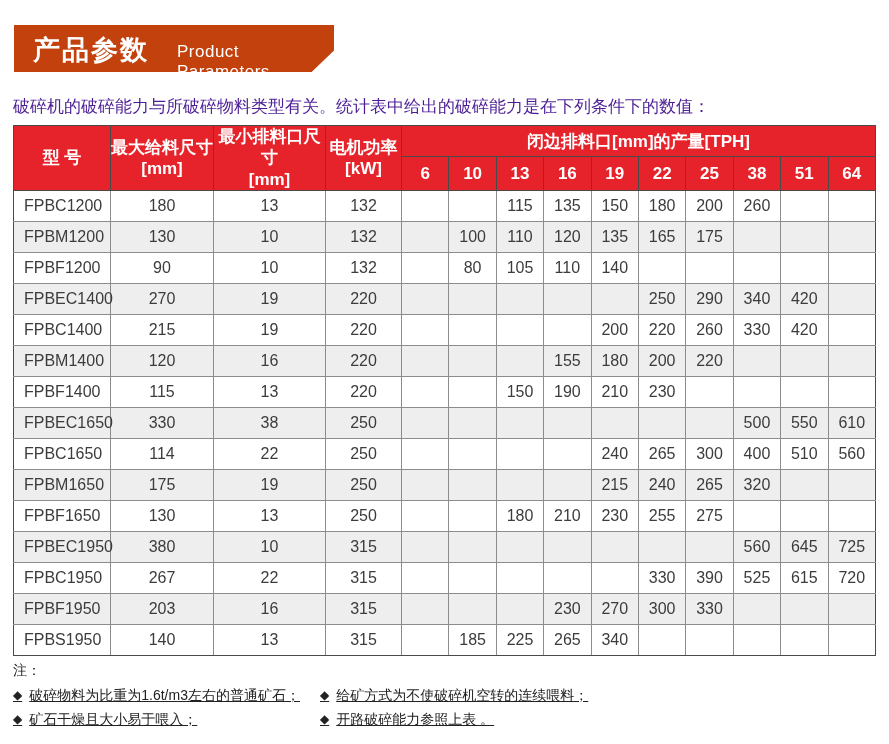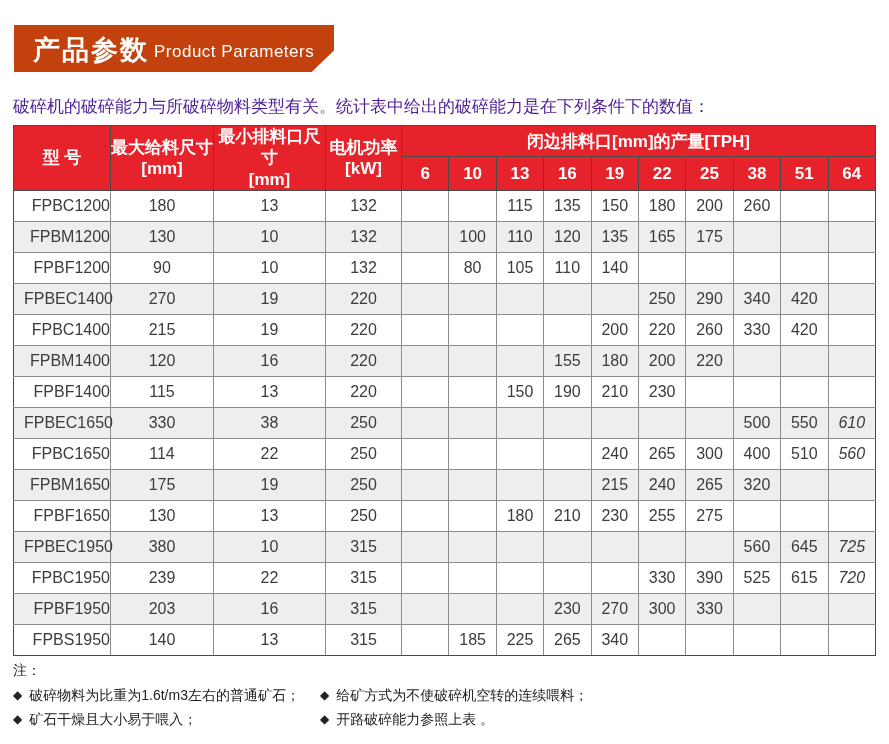--- a/index.html
+++ b/index.html
@@ -18,21 +18,21 @@
     width: 320px; height: 47px;
     background: #c2410c;
     clip-path: polygon(0 0, 100% 0, 100% 54%, 93% 100%, 0 100%);
     color: #ffffff;
   }
   .banner .zh {
     position: absolute; left: 19px; top: 7px;
     font-size: 27px; font-weight: bold; letter-spacing: 2px;
   }
   .banner .en {
-    position: absolute; left: 140px; top: 17px;
+    position: absolute; left: 163px; top: 17px;
     font-size: 17px; letter-spacing: 0.5px;
   }
 
   
   .intro {
     position: absolute; left: 13px; top: 95px;
     font-size: 17px; color: #4c1d95;
   }
 
   
@@ -62,34 +62,35 @@
     border: 1px solid #8c8c8c;
     height: 31px;
     text-align: center;
     font-size: 16px;
     color: #3c3c3c;
     padding: 0;
     background: #ffffff;
     vertical-align: middle;
   }
   table.params tbody tr.stripe td { background: #eeeeee; }
-  table.params tbody td.model { text-align: right; padding-left: 10px; }
+  table.params tbody td.model { text-align: left; padding-left: 10px; }
   table.params tbody tr td:first-child { border-left-color: #4a4a4a; }
-  table.params tbody tr td:last-child  { border-right-color: #4a4a4a; font-style: italic; }
+  table.params tbody tr td:last-child  { border-right-color: #4a4a4a; }
   table.params tbody tr:last-child td  { border-bottom-color: #4a4a4a; }
 
   
   .notes { position: absolute; left: 13px; top: 662px; color: #222222; }
   .notes .note-label { font-size: 14px; margin-bottom: 4px; }
   .note-grid {
     display: grid;
     grid-template-columns: 307px auto;
     grid-auto-rows: 24px;
     font-size: 14px;
     align-items: center;
+    text-decoration: underline;
   }
   .bullet { font-size: 12px; margin-right: 7px; position: relative; top: -1px; }
 </style>
 </head>
 <body>
 
 <div class="banner">
   <span class="zh">产品参数</span>
   <span class="en">Product Parameters</span>
 </div>
@@ -331,21 +332,21 @@
         <td></td>
         <td></td>
         <td></td>
         <td></td>
         <td>560</td>
         <td>645</td>
         <td>725</td>
       </tr>
       <tr>
         <td class="model">FPBC1950</td>
-        <td>239</td>
+        <td>267</td>
         <td>22</td>
         <td>315</td>
         <td></td>
         <td></td>
         <td></td>
         <td></td>
         <td></td>
         <td>330</td>
         <td>390</td>
         <td>525</td>

